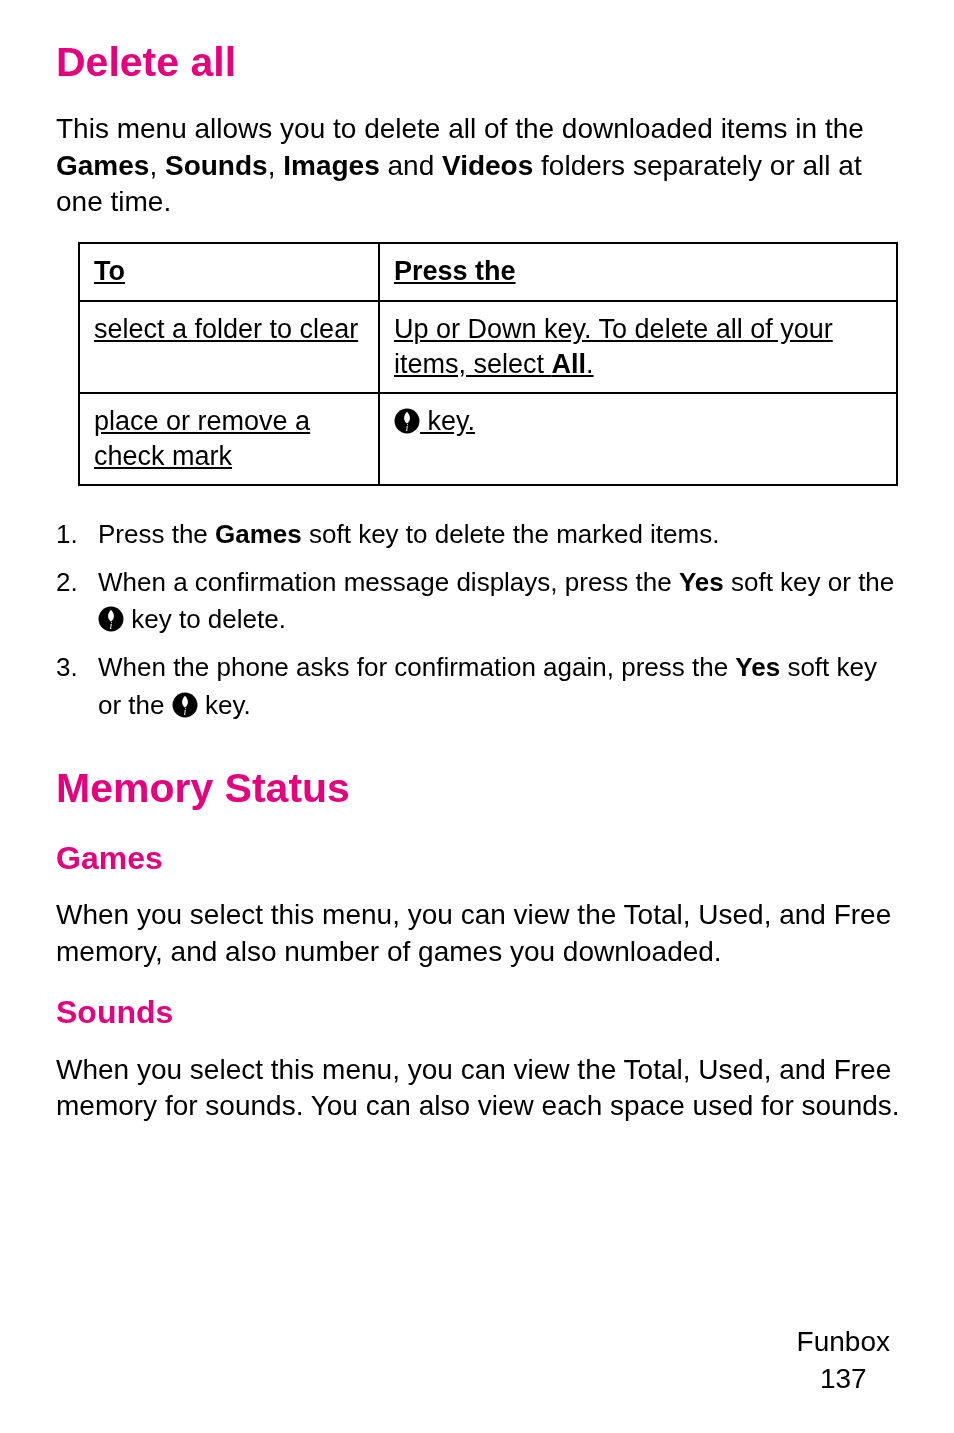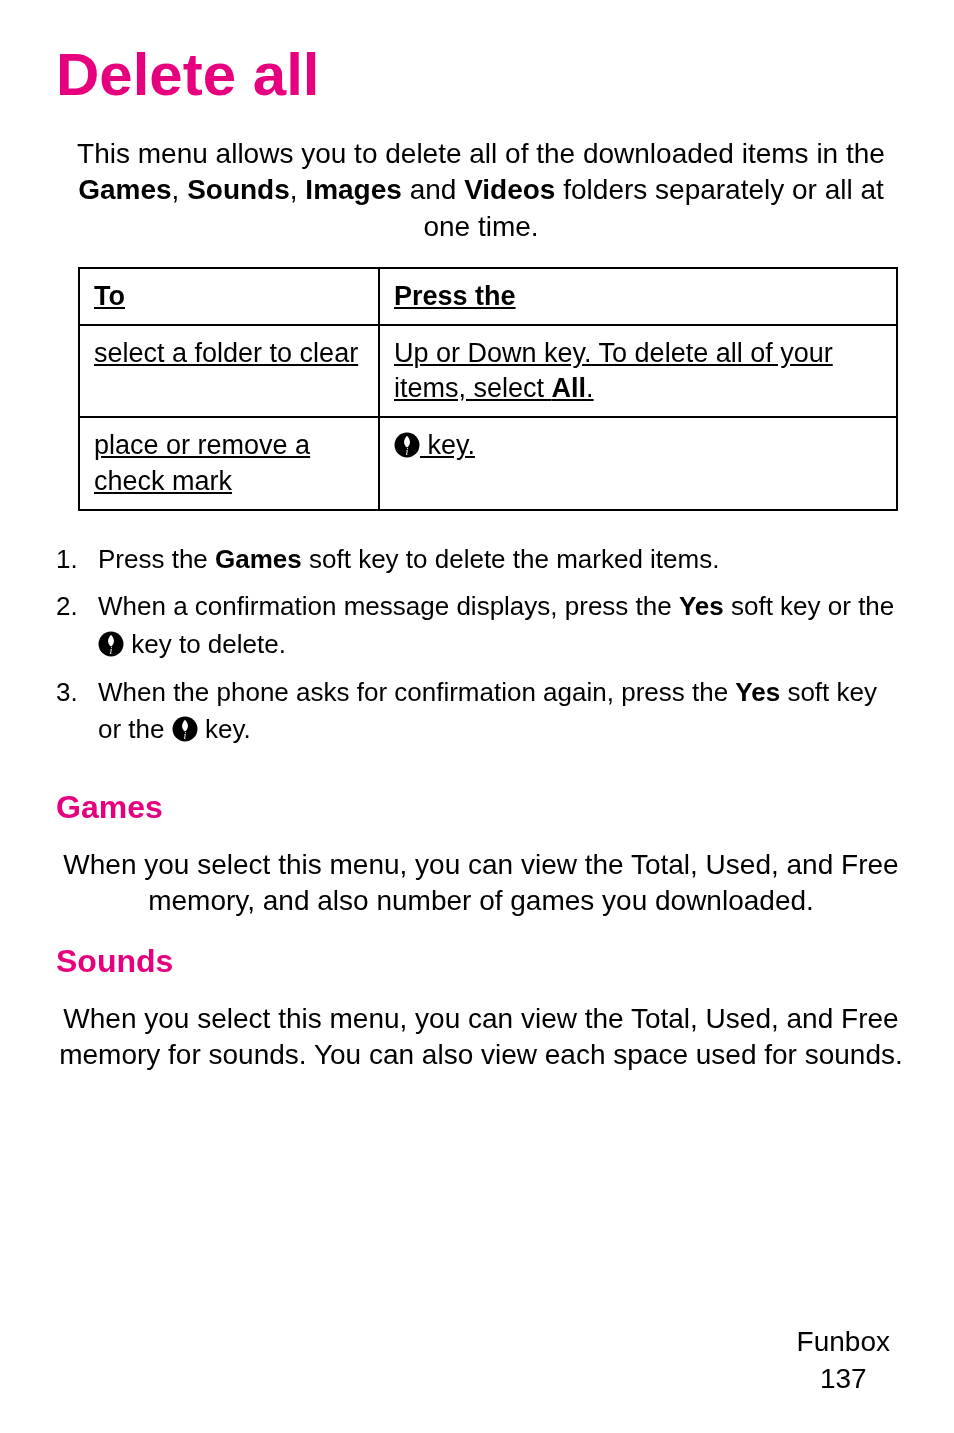--- a/index.html
+++ b/index.html
@@ -9,32 +9,32 @@
       font-size: 28px;
       line-height: 1.3;
       color: #000;
       background: #fff;
       padding: 30px 48px 30px 56px;
       position: relative;
     }
     h1 {
       color: #e6007e;
       font-weight: bold;
-      font-size: 60px;
+      font-size: 41px;
       margin-bottom: 22px;
       margin-top: 6px;
     }
     h2 {
       color: #e6007e;
       font-weight: bold;
       font-size: 32px;
       margin-bottom: 18px;
       margin-top: 8px;
     }
-    .para { margin-bottom: 22px; text-align: center; }
+    .para { margin-bottom: 22px; }
     .bold { font-weight: bold; }
     table {
       border-collapse: collapse;
       width: 820px;
       margin-left: 22px;
       margin-bottom: 30px;
       margin-top: 4px;
       text-decoration: underline;
     }
     th, td {
@@ -140,20 +140,21 @@
       <svg viewBox="0 0 100 100">
           <circle cx="50" cy="50" r="48" fill="#000"></circle>
           <path d="M50 14 C65 30 65 48 50 60 C35 48 35 30 50 14 Z" fill="#fff"></path>
           <text x="50" y="88" font-size="40" font-style="italic" font-family="serif" text-anchor="middle" fill="#fff">i</text>
         </svg>
     </span><span> key.</span>
   </li>
 </ol>
 
 <div class="sec2">
+  <h1>Memory Status</h1>
 
   <h2>Games</h2>
   <p class="para">When you select this menu, you can view the Total, Used, and Free memory, and also number of games you downloaded.</p>
 
   <h2>Sounds</h2>
   <p class="para">When you select this menu, you can view the Total, Used, and Free memory for sounds. You can also view each space used for sounds.</p>
 </div>
 
 <div class="footer">
   <div>Funbox</div>

